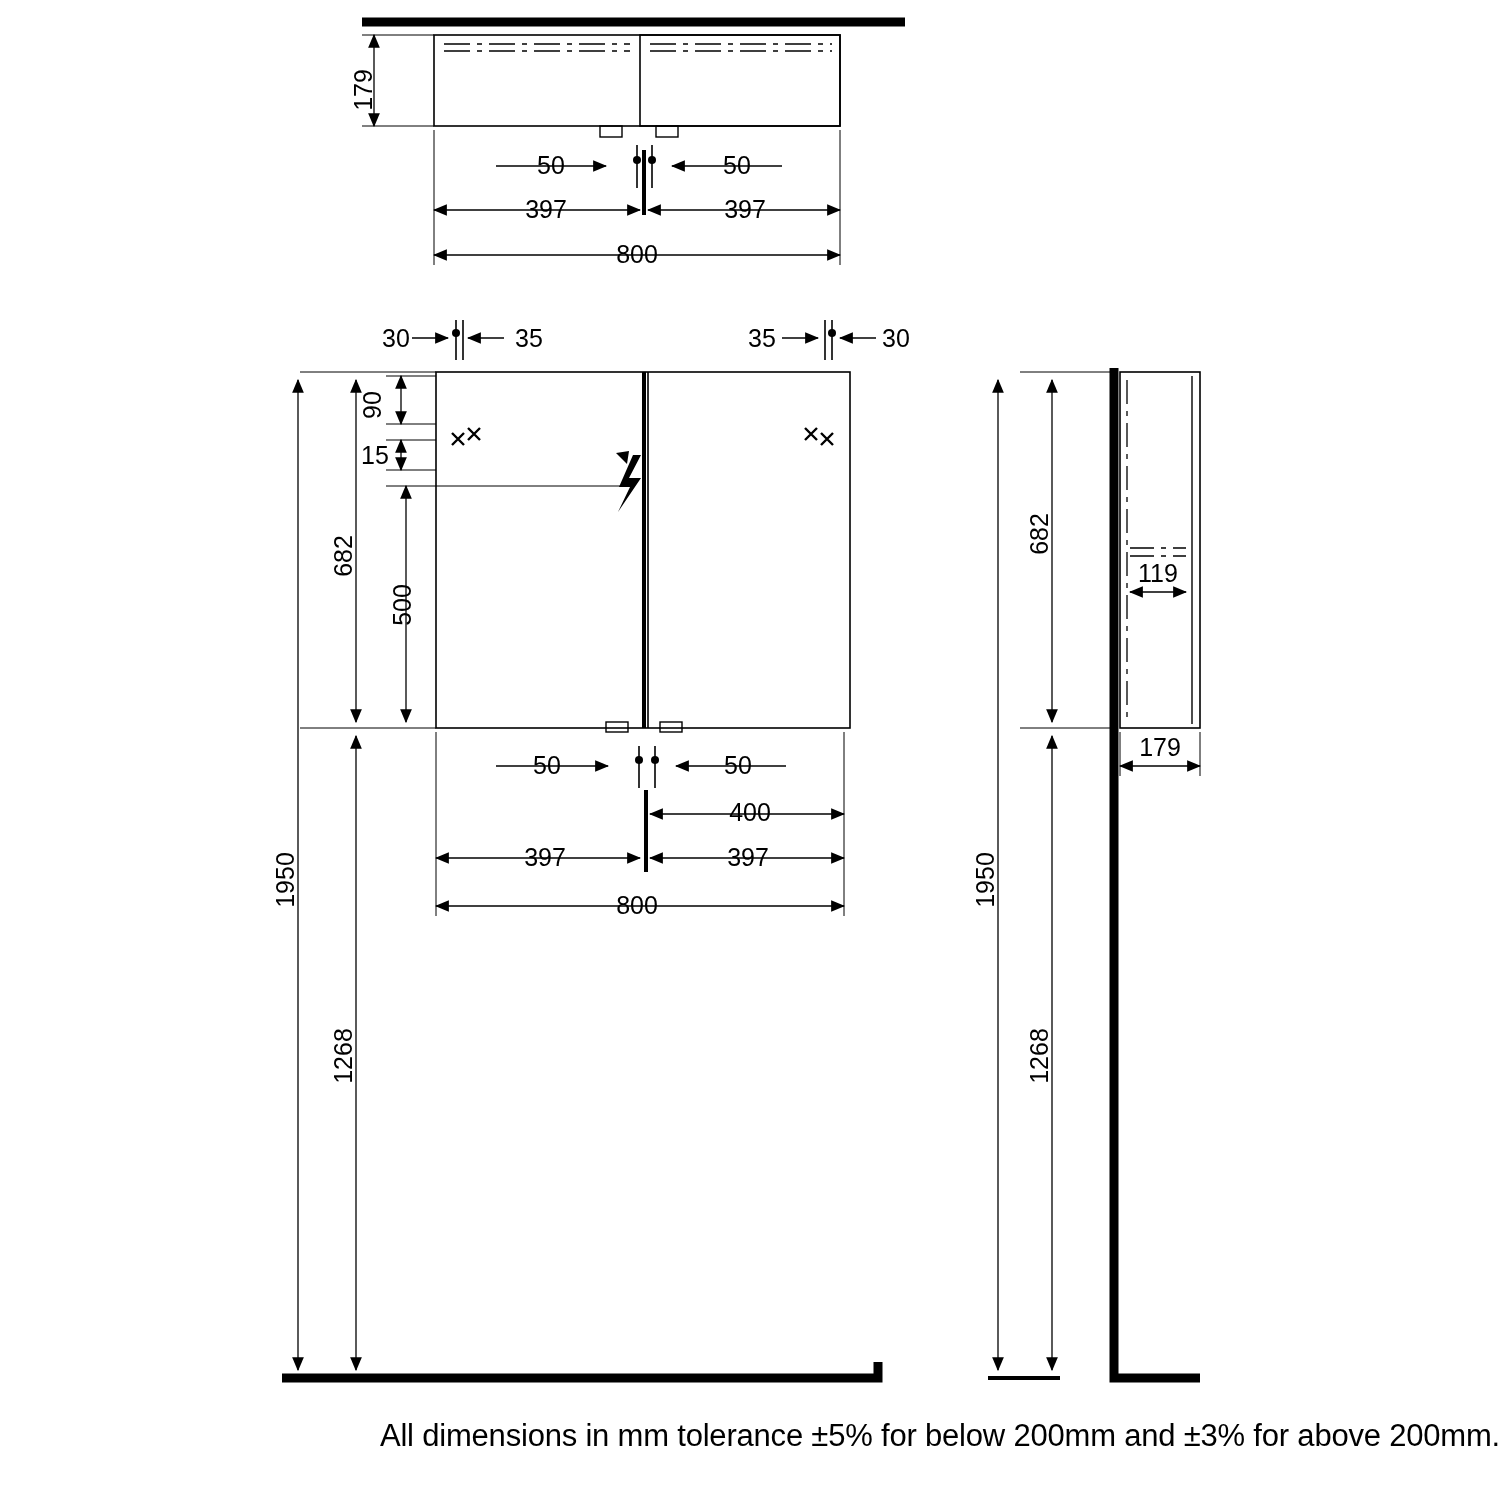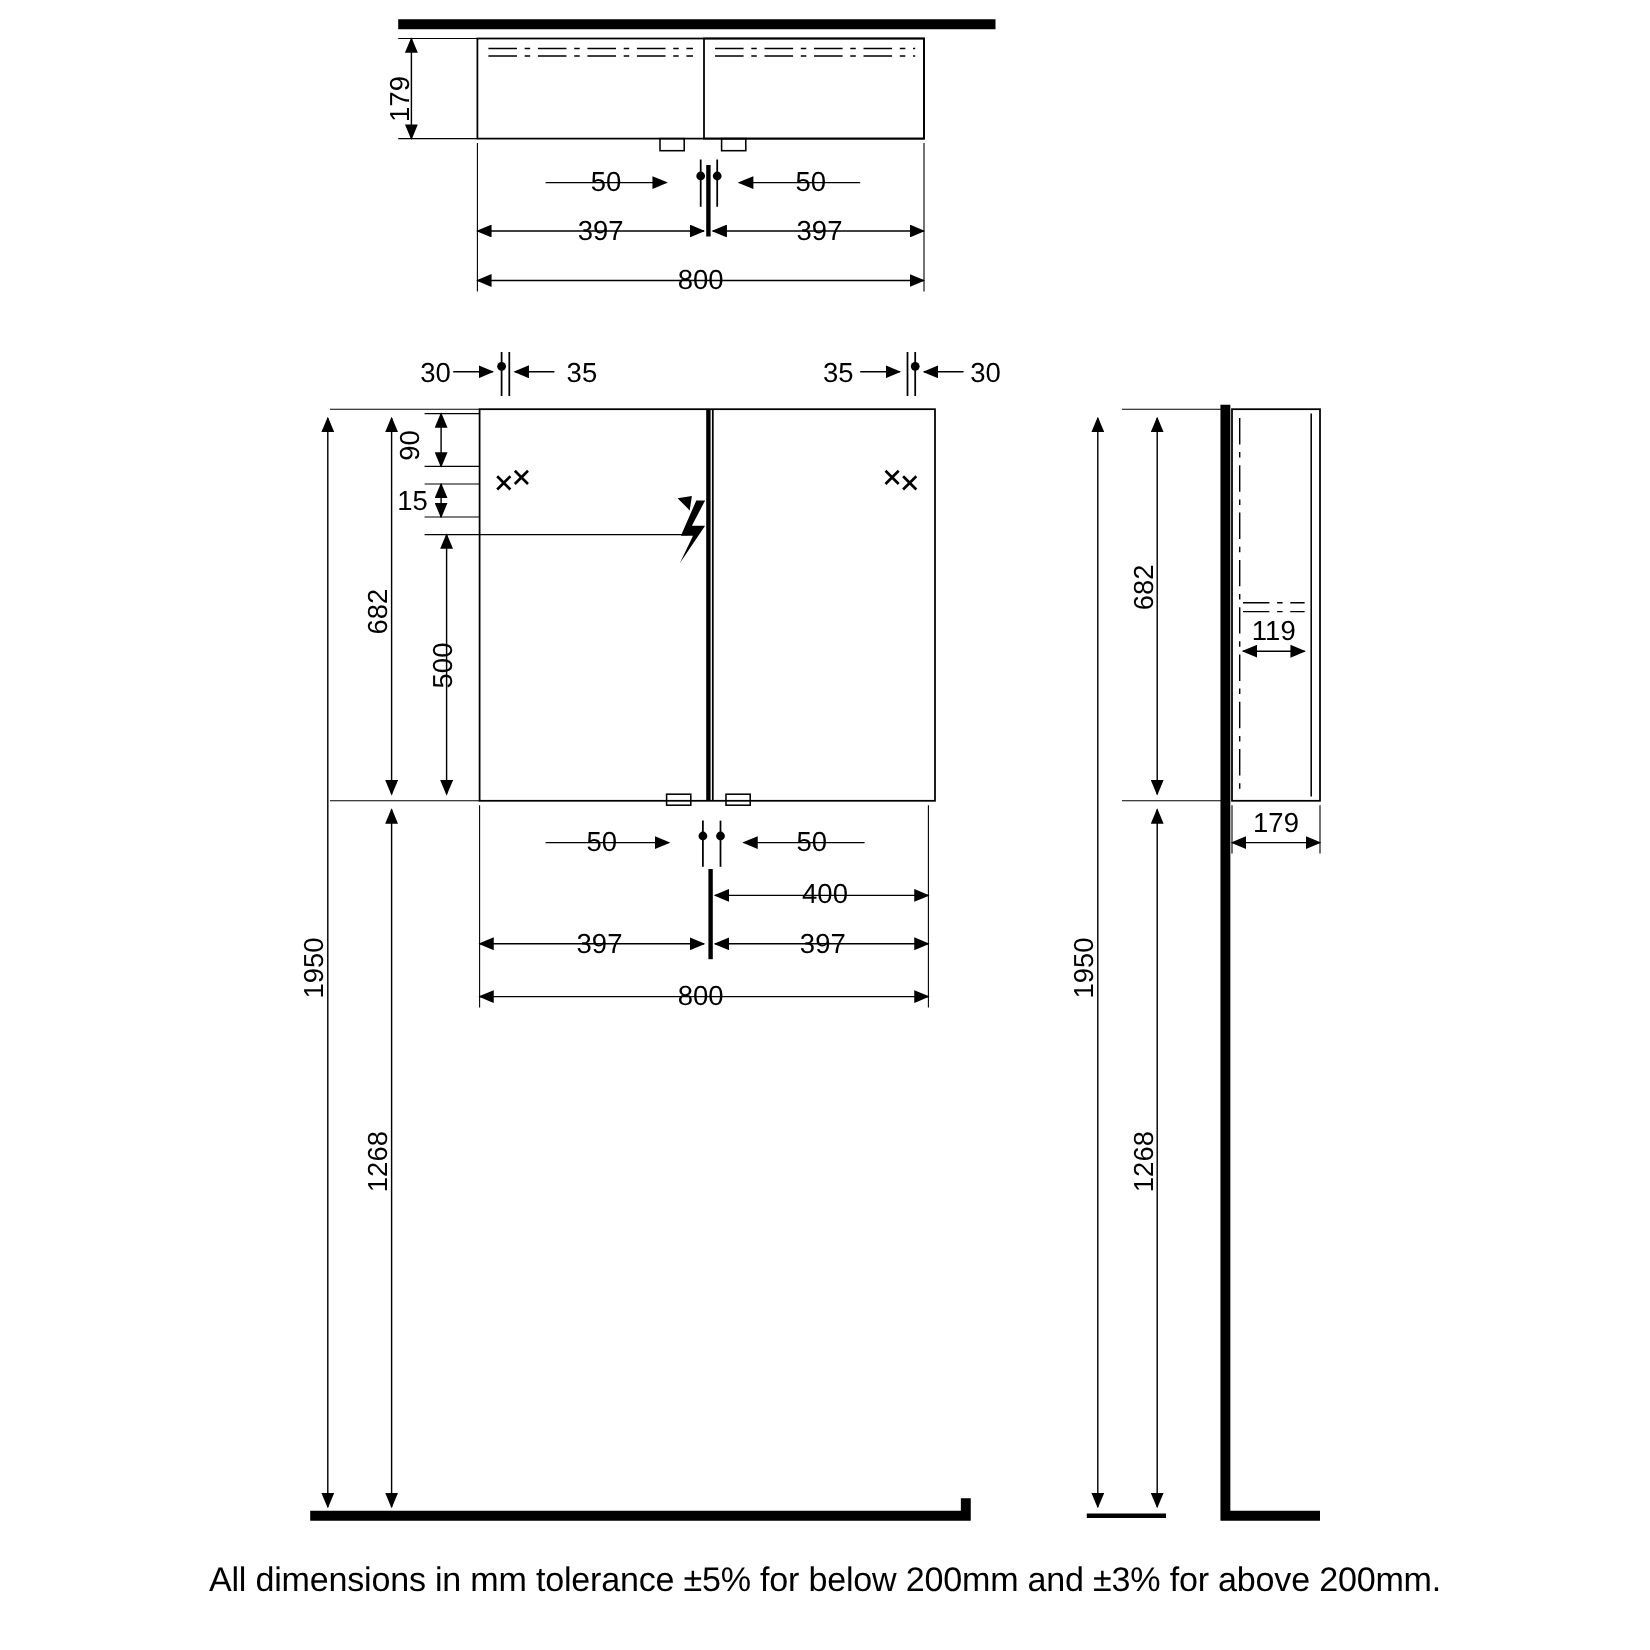--- a/index.html
+++ b/index.html
@@ -28,21 +28,21 @@
   .dimtext {
     font-family: "Liberation Sans", sans-serif;
     font-size: 25px;
     fill: #000000;
   }
   .footnote {
     position: absolute;
     left: 0;
     top: 1418px;
     width: 1500px;
-    text-align: center;
+    text-align: right;
     font-size: 31px;
     font-family: "Liberation Sans", sans-serif;
     color: #000000;
     letter-spacing: -0.2px;
   }
 </style>
 </head>
 <body>
 
 <div id="sheet">

